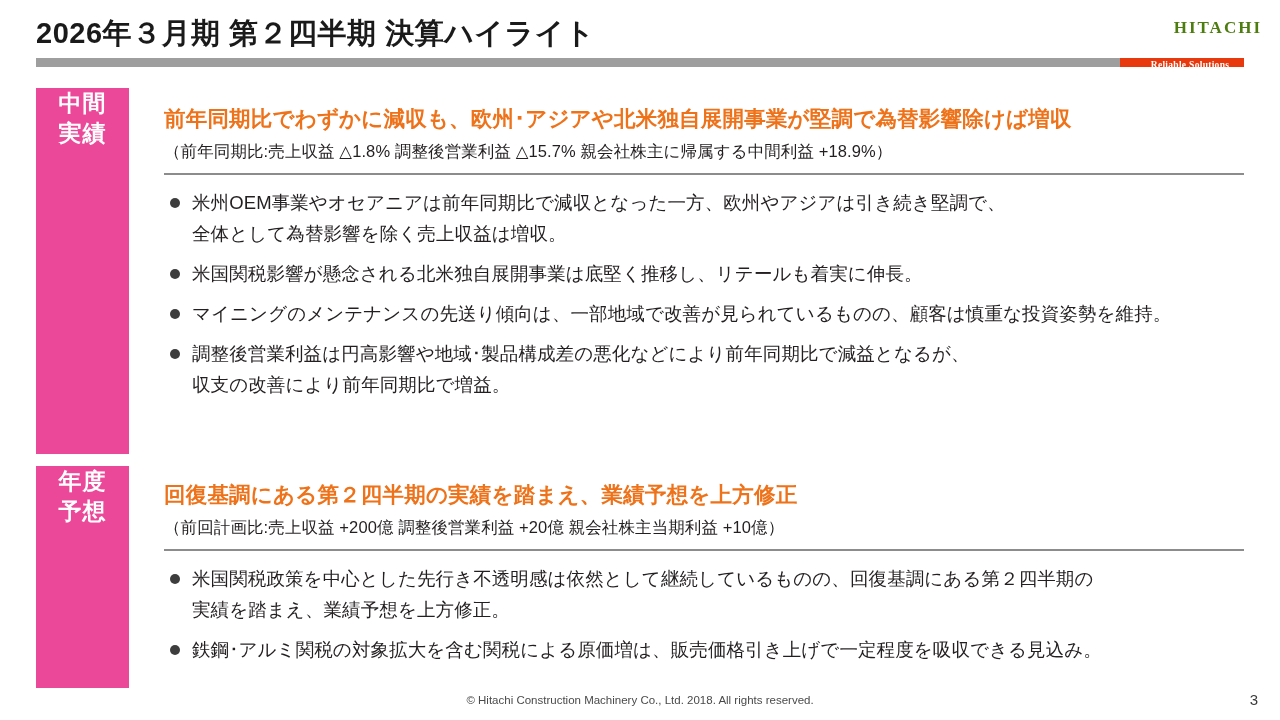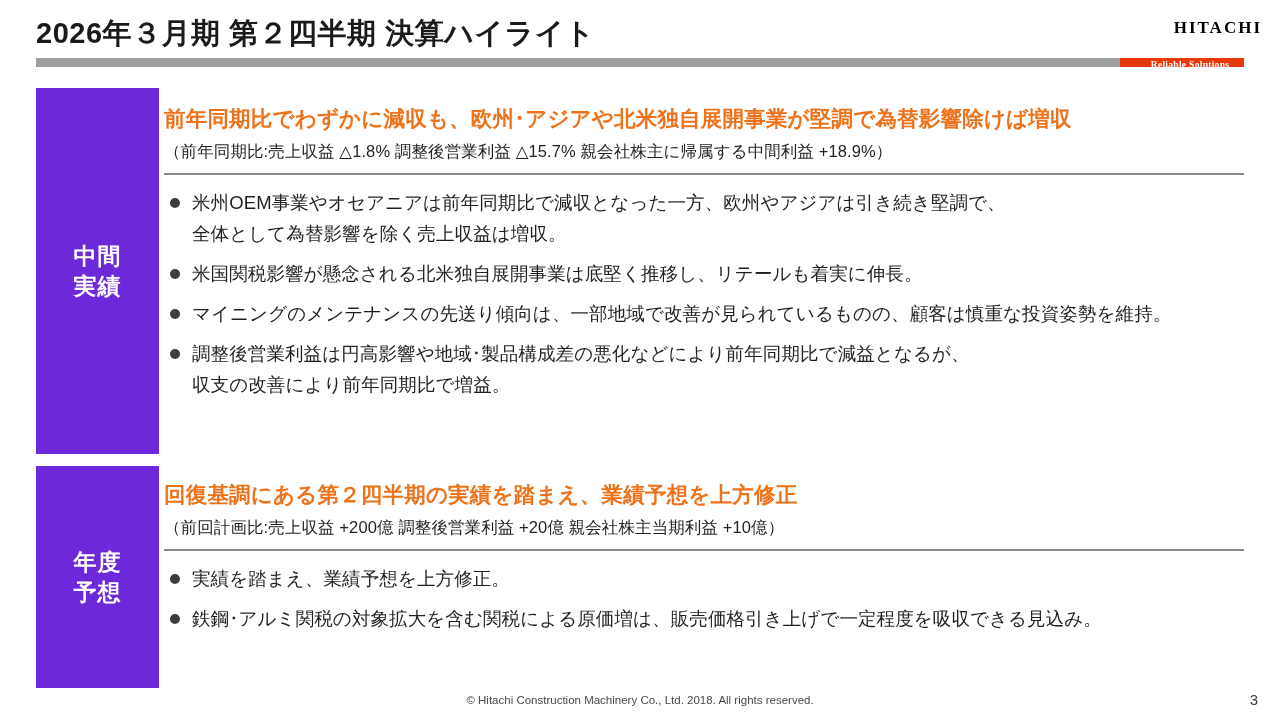--- a/index.html
+++ b/index.html
@@ -27,21 +27,21 @@
     color: #1a1a1a;
     white-space: nowrap;
   }
   .brand-logo {
     position: absolute;
     right: 18px;
     top: 18px;
     font-size: 17px;
     font-weight: bold;
     letter-spacing: 2px;
-    color: #000000;
+    color: #4d7c0f;
     font-family: "Liberation Serif", serif;
   }
   .header-rule {
     position: absolute;
     left: 36px;
     top: 58px;
     width: 1208px;
     height: 9px;
     background: #9e9e9e;
   }
@@ -73,31 +73,30 @@
     left: 36px;
     width: 1208px;
   }
   #section-interim { top: 88px; height: 366px; }
   #section-forecast { top: 466px; height: 222px; }
 
   .side-label {
     position: absolute;
     left: 0;
     top: 0;
-    width: 123px;
-    background: #6d28d9;
+    width: 93px;
+    background: #ec4899;
     color: #ffffff;
     font-weight: bold;
     font-size: 23px;
     line-height: 30px;
     text-align: center;
     display: flex;
     flex-direction: column;
     align-items: center;
-    justify-content: center;
     letter-spacing: 1px;
   }
   #section-interim .side-label { height: 366px; }
   #section-forecast .side-label { height: 222px; }
 
   .section-body {
     position: absolute;
     left: 128px;
     top: 8px;
     right: 0;
@@ -216,20 +215,21 @@
     <span>年度</span>
     <span>予想</span>
   </div>
   <div class="section-body">
     <div class="headline">回復基調にある第２四半期の実績を踏まえ、業績予想を上方修正</div>
     <div class="subline">（前回計画比:売上収益 +200億 調整後営業利益 +20億 親会社株主当期利益 +10億）</div>
     <div class="divider"></div>
     <ul class="bullets">
       <li>
         <span class="dot"></span>
+        <span class="line">米国関税政策を中心とした先行き不透明感は依然として継続しているものの、回復基調にある第２四半期の</span>
         <span class="line">実績を踏まえ、業績予想を上方修正。</span>
       </li>
       <li>
         <span class="dot"></span>
         <span class="line">鉄鋼･アルミ関税の対象拡大を含む関税による原価増は、販売価格引き上げで一定程度を吸収できる見込み。</span>
       </li>
     </ul>
   </div>
 </div>
 

